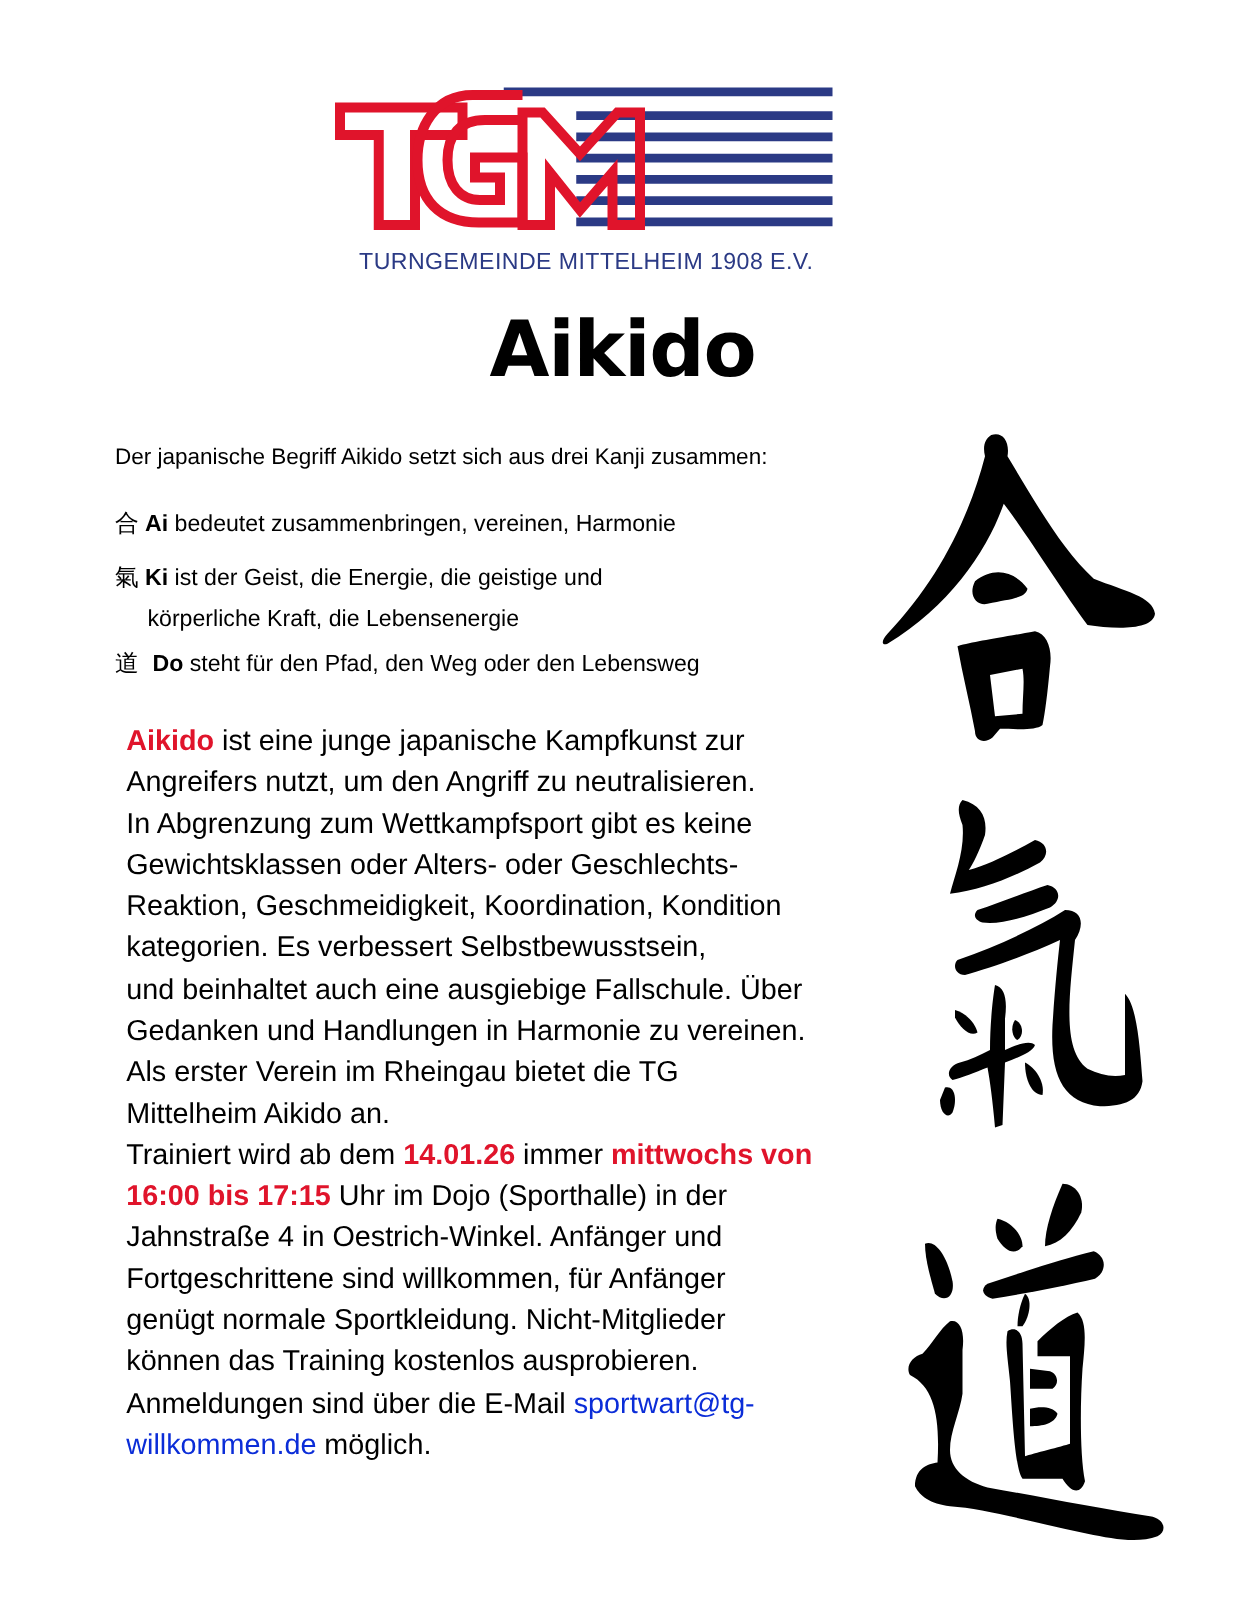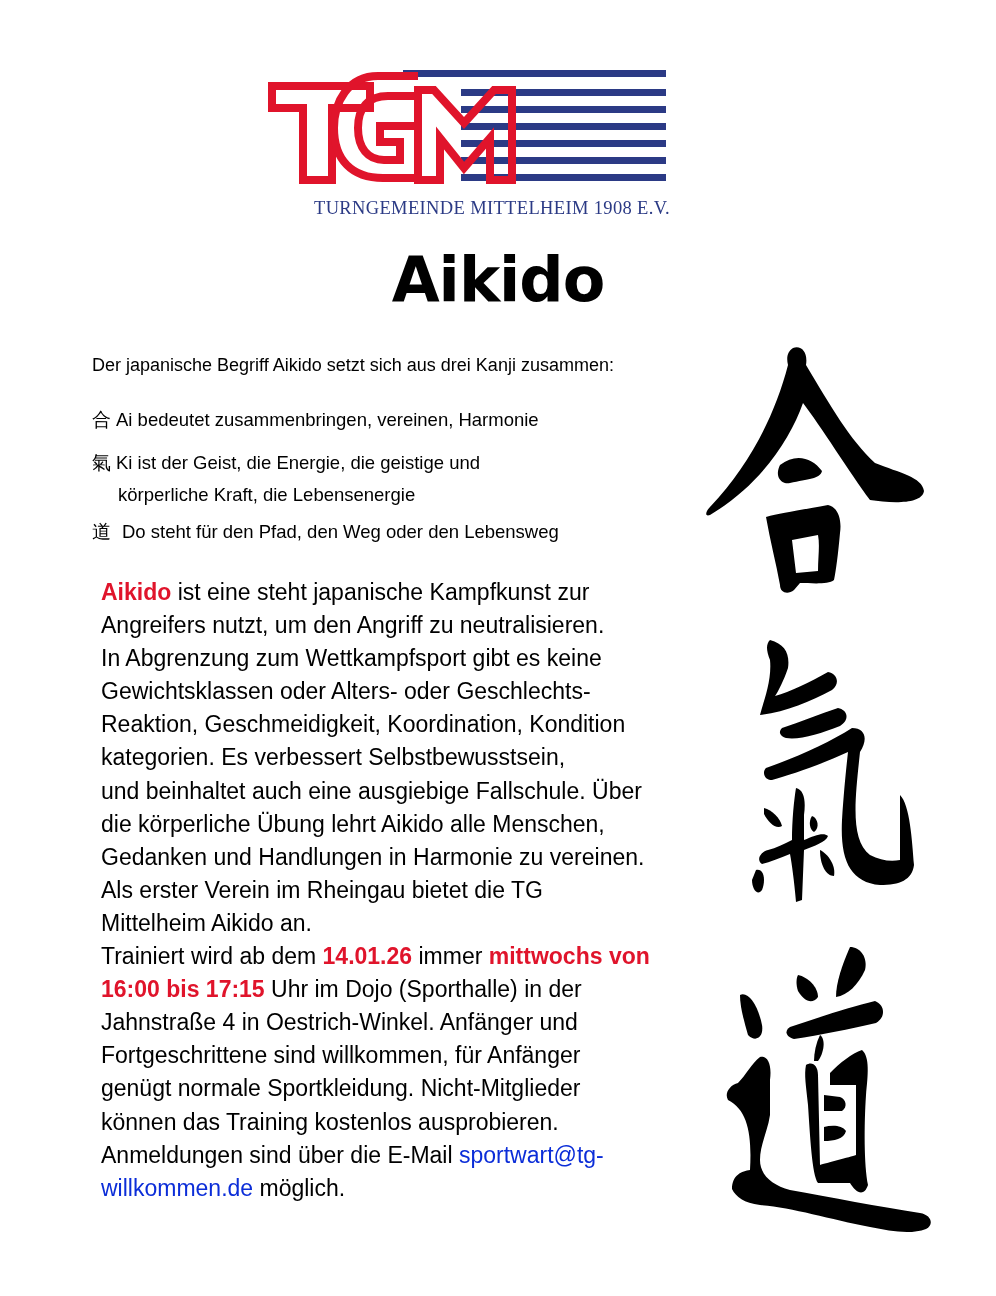--- a/index.html
+++ b/index.html
@@ -1,30 +1,30 @@
 <!DOCTYPE html>
 <html><head>
 <meta charset="utf-8">
 <style>
   html, body { margin: 0; padding: 0; background: #ffffff; }
   body { width: 996px; height: 1296px; position: relative; overflow: hidden;
          font-family: "Liberation Sans", "DejaVu Sans", sans-serif; color: #000; }
   .logo { position: absolute; left: 268px; top: 68px; width: 402px; height: 156px; }
   .logo svg { display: block; }
-  .logo-sub { position: absolute; left: 0; top: 130px; width: 402px; text-align: right;
-              font-family: Liberation Serif, serif; font-size: 18.5px; letter-spacing: 0.35px;
+  .logo-sub { position: absolute; left: 0; top: 130px; width: 402px; text-align: center;
+              font-family: Liberation Sans, sans-serif; font-size: 18.5px; letter-spacing: 0.35px;
               color: #2b3a85; white-space: nowrap; }
   .title { position: absolute; left: 0; width: 996px; top: 240px; text-align: center;
            font-family: "DejaVu Sans", sans-serif; font-weight: bold; font-size: 62px;
            letter-spacing: -1px; line-height: 80px; }
   .intro { position: absolute; left: 92px; top: 353px; font-size: 18px; line-height: 24px; white-space: nowrap; }
   .kanji-list { position: absolute; left: 92px; top: 405px; font-size: 18.5px; white-space: nowrap; }
   .kanji-row { position: absolute; left: 0; white-space: nowrap; height: 28px; line-height: 28px; }
   .kanji-row .k { font-family: "DejaVu Sans", sans-serif; font-size: 19px; display: inline-block; width: 24px; }
-  .kanji-row b { font-weight: normal; text-align: right; }
+  .kanji-row b { font-weight: bold; text-align: right; }
   .body-text { position: absolute; left: 101px; top: 576px; width: 610px; font-size: 23px;
                line-height: 33.1px; }
   .body-text p { margin: 0; white-space: nowrap; }
   .red { color: #e0142b; font-weight: bold; }
   .link { color: #0b2dd8; }
   .calligraphy { position: absolute; left: 700px; top: 345px; width: 240px; height: 900px; }
 </style>
 </head>
 <body>
 
@@ -63,28 +63,27 @@
   </div>
   <div class="kanji-row" style="top:76px; left:26px;">
     <span>körperliche Kraft, die Lebensenergie</span>
   </div>
   <div class="kanji-row" style="top:112px;">
     <span class="k" style="width:30px;">道</span><b>Do</b><span> steht für den Pfad, den Weg oder den Lebensweg</span>
   </div>
 </div>
 
 <div class="body-text">
-  <p><span class="red">Aikido</span><span> ist eine steht japanische Kampfkunst zur</span></p>
+  <p><span class="red">Aikido</span><span> ist eine junge japanische Kampfkunst zur</span></p>
   <p>Angreifers nutzt, um den Angriff zu neutralisieren.</p>
   <p>In Abgrenzung zum Wettkampfsport gibt es keine</p>
   <p>Gewichtsklassen oder Alters- oder Geschlechts-</p>
   <p>Reaktion, Geschmeidigkeit, Koordination, Kondition</p>
   <p>kategorien. Es verbessert Selbstbewusstsein,</p>
   <p>und beinhaltet auch eine ausgiebige Fallschule. Über</p>
-  <p>die körperliche Übung lehrt Aikido alle Menschen,</p>
   <p>Gedanken und Handlungen in Harmonie zu vereinen.</p>
   <p>Als erster Verein im Rheingau bietet die TG</p>
   <p>Mittelheim Aikido an.</p>
   <p><span>Trainiert wird ab dem </span><span class="red">14.01.26</span><span> immer </span><span class="red">mittwochs von</span></p>
   <p><span class="red">16:00 bis 17:15</span><span> Uhr im Dojo (Sporthalle) in der</span></p>
   <p>Jahnstraße 4 in Oestrich-Winkel. Anfänger und</p>
   <p>Fortgeschrittene sind willkommen, für Anfänger</p>
   <p>genügt normale Sportkleidung. Nicht-Mitglieder</p>
   <p>können das Training kostenlos ausprobieren.</p>
   <p><span>Anmeldungen sind über die E-Mail </span><span class="link">sportwart@tg-</span></p>

